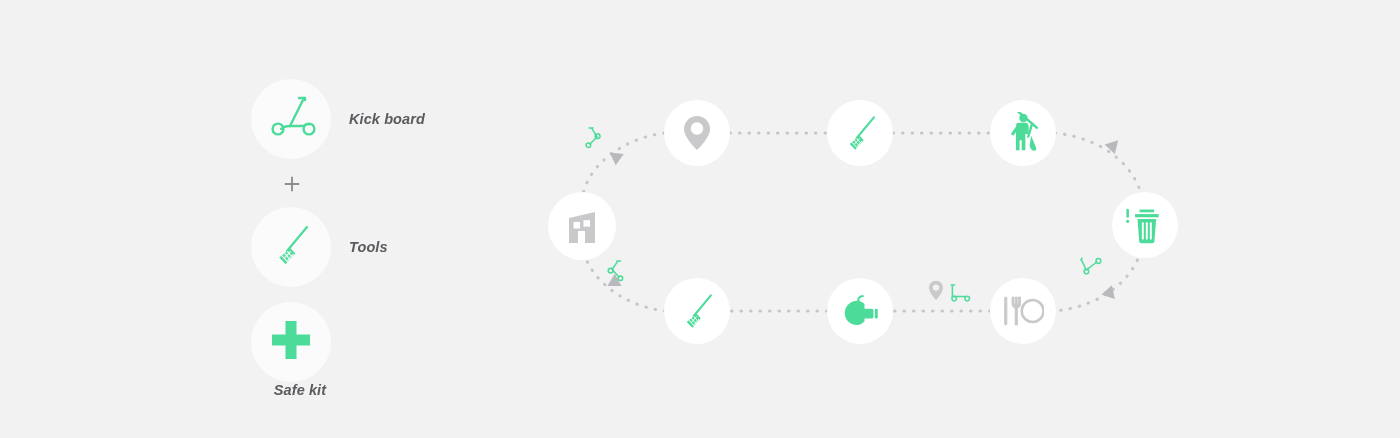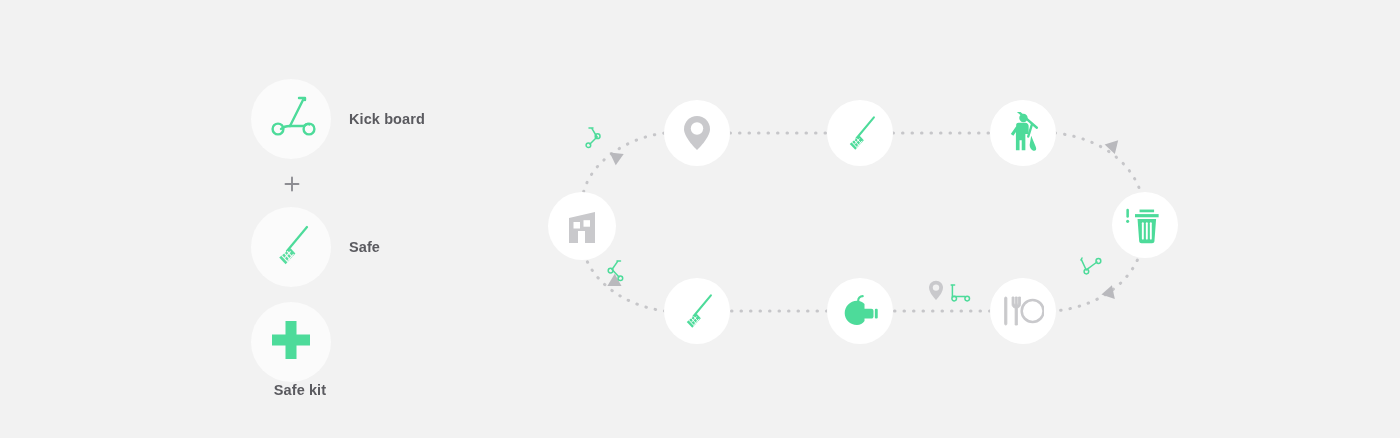--- a/index.html
+++ b/index.html
@@ -49,20 +49,21 @@
     justify-content: center;
     flex: 0 0 auto;
   }
   .legend-label {
     margin-left: 18px;
     font-size: 14.5px;
     font-weight: bold;
     color: #5a5a5f;
     letter-spacing: 0.1px;
     white-space: nowrap;
+    font-style: italic;
   }
   .legend-plus {
     position: absolute;
     left: 33px;
     top: 97px;
     width: 16px;
     height: 16px;
     color: #8d8d92;
   }
   .legend-plus svg { display: block; }
@@ -146,21 +147,21 @@
             <g stroke="#f8f8f8" stroke-width="1.1">
               <path d="M13.6 33.4 L19.9 40.2"></path>
               <path d="M16.4 31.2 L22.5 38.1"></path>
               <path d="M19.1 29.1 L25.0 35.9"></path>
               <path d="M19.6 38.9 L25.6 32.0"></path>
               <path d="M16.6 36.0 L22.6 29.3"></path>
             </g>
           </svg>
         </span>
       </div>
-      <div class="legend-label">Safe</div>
+      <div class="legend-label">Tools</div>
     </div>
 
     <div class="legend-row r2">
       <div class="legend-badge">
         <span>
           <svg width="46" height="46" viewBox="0 0 46 46">
             <path d="M17.5 4 H28.5 V17.5 H42 V28.5 H28.5 V42 H17.5 V28.5 H4 V17.5 H17.5 Z" fill="#4ddb9a"></path>
           </svg>
         </span>
       </div>

